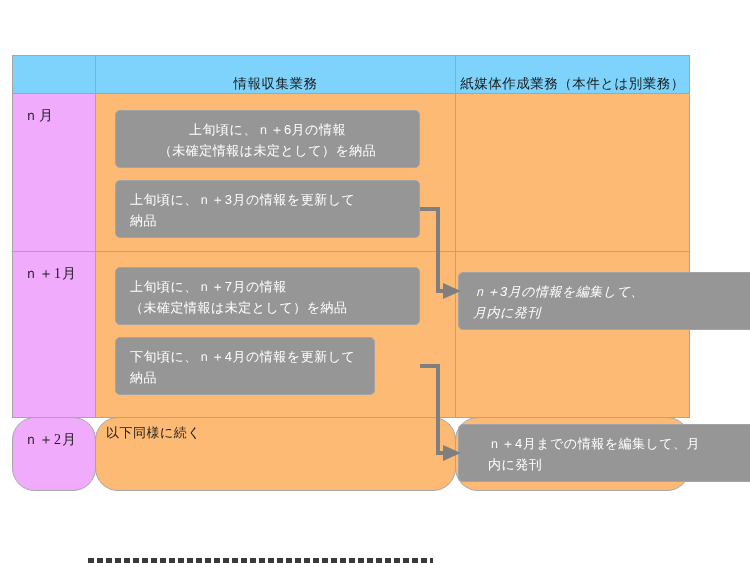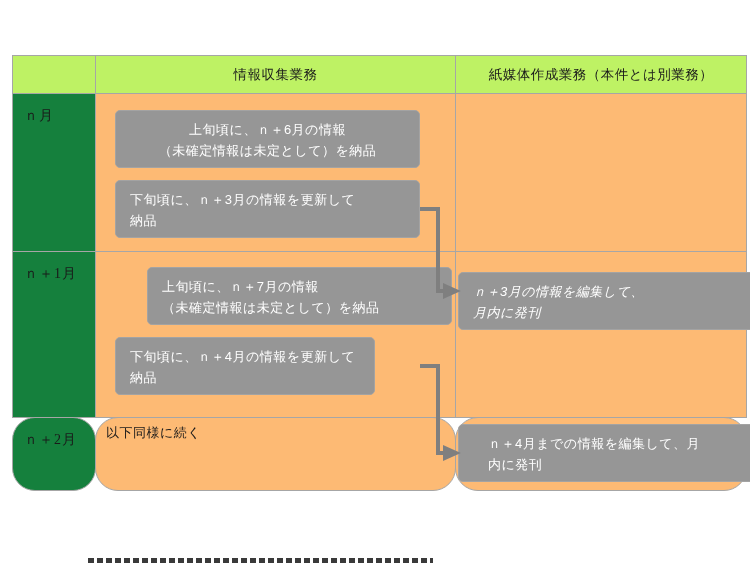--- a/index.html
+++ b/index.html
@@ -6,47 +6,47 @@
   html, body { background: #ffffff; }
   body {
     width: 750px; height: 563px; position: relative; overflow: hidden;
     font-family: "Liberation Serif", "DejaVu Serif", serif;
     color: #1a1a1a;
   }
   .canvas { position: absolute; left: 0; top: 0; width: 750px; height: 563px; background: #fff; }
 
   
   .cell { position: absolute; border: 1px solid #a6a6a6; background: #fdba74; z-index: 1; }
-  .hd   { background: #bef264; display: flex; align-items: center; justify-content: center;
+  .hd   { background: #7dd3fc; display: flex; align-items: flex-end; justify-content: center;
           font-size: 13.5px; letter-spacing: 0.5px; }
-  .lab  { background: #15803d; font-size: 14px; padding: 13px 6px 0 11px; letter-spacing: 1px; }
+  .lab  { background: #f0abfc; font-size: 14px; padding: 13px 6px 0 11px; letter-spacing: 1px; }
   .notecell { font-size: 13px; padding: 6px 8px 0 10px; letter-spacing: 0.5px; }
 
   
   .c0 { left: 12px;  width: 84px;  }
   .c1 { left: 95px;  width: 361px; }
-  .c2 { left: 455px; width: 292px; }
+  .c2 { left: 455px; width: 235px; }
   
   .rh { top: 55px;  height: 39px;  }
   .r1 { top: 93px;  height: 159px; }
   .r2 { top: 251px; height: 167px; }
   .r3 { top: 417px; height: 74px; border-radius: 23px;  }
 
   
   .task {
     position: absolute; z-index: 2;
     background: #969696; color: #ffffff;
     border: 1px solid #a3a3a3; border-radius: 5px;
     font-family: "Liberation Sans", "DejaVu Sans", sans-serif;
     font-size: 13px; line-height: 1.6; letter-spacing: 0.5px;
     padding: 9px 14px; white-space: pre-line;
   }
   .b11 { left: 115px; top: 110px; width: 305px; height: 58px; text-align: center; }
   .b12 { left: 115px; top: 180px; width: 305px; height: 58px; }
-  .b21 { left: 115px; top: 267px; width: 305px; height: 58px; margin-left: 32px; }
+  .b21 { left: 115px; top: 267px; width: 305px; height: 58px; }
   .b22 { left: 115px; top: 337px; width: 260px; height: 58px; }
   .pb1 { left: 458px; top: 272px; width: 297px; height: 58px; font-style: italic; }
   .pb2 { left: 458px; top: 424px; width: 302px; height: 58px; padding-left: 29px; }
 
   
   .arrows { position: absolute; left: 0; top: 0; z-index: 3; pointer-events: none; }
 
   
   .remnant {
     position: absolute; left: 88px; top: 558px; width: 345px; height: 5px; z-index: 1;
@@ -75,21 +75,21 @@
   <div class="cell c2 r2"></div>
 
   <div class="cell lab c0 r3">ｎ＋2月</div>
   <div class="cell notecell c1 r3">
     <span>以下同様に続く</span>
   </div>
   <div class="cell c2 r3"></div>
 
   <div class="task b11">上旬頃に、ｎ＋6月の情報
 （未確定情報は未定として）を納品</div>
-  <div class="task b12">下旬頃に、ｎ＋3月の情報を更新して
+  <div class="task b12">上旬頃に、ｎ＋3月の情報を更新して
 納品</div>
   <div class="task b21">上旬頃に、ｎ＋7月の情報
 （未確定情報は未定として）を納品</div>
   <div class="task b22">下旬頃に、ｎ＋4月の情報を更新して
 納品</div>
 
   <div class="task pb1">ｎ＋3月の情報を編集して、
 月内に発刊</div>
   <div class="task pb2">ｎ＋4月までの情報を編集して、月
 内に発刊</div>

